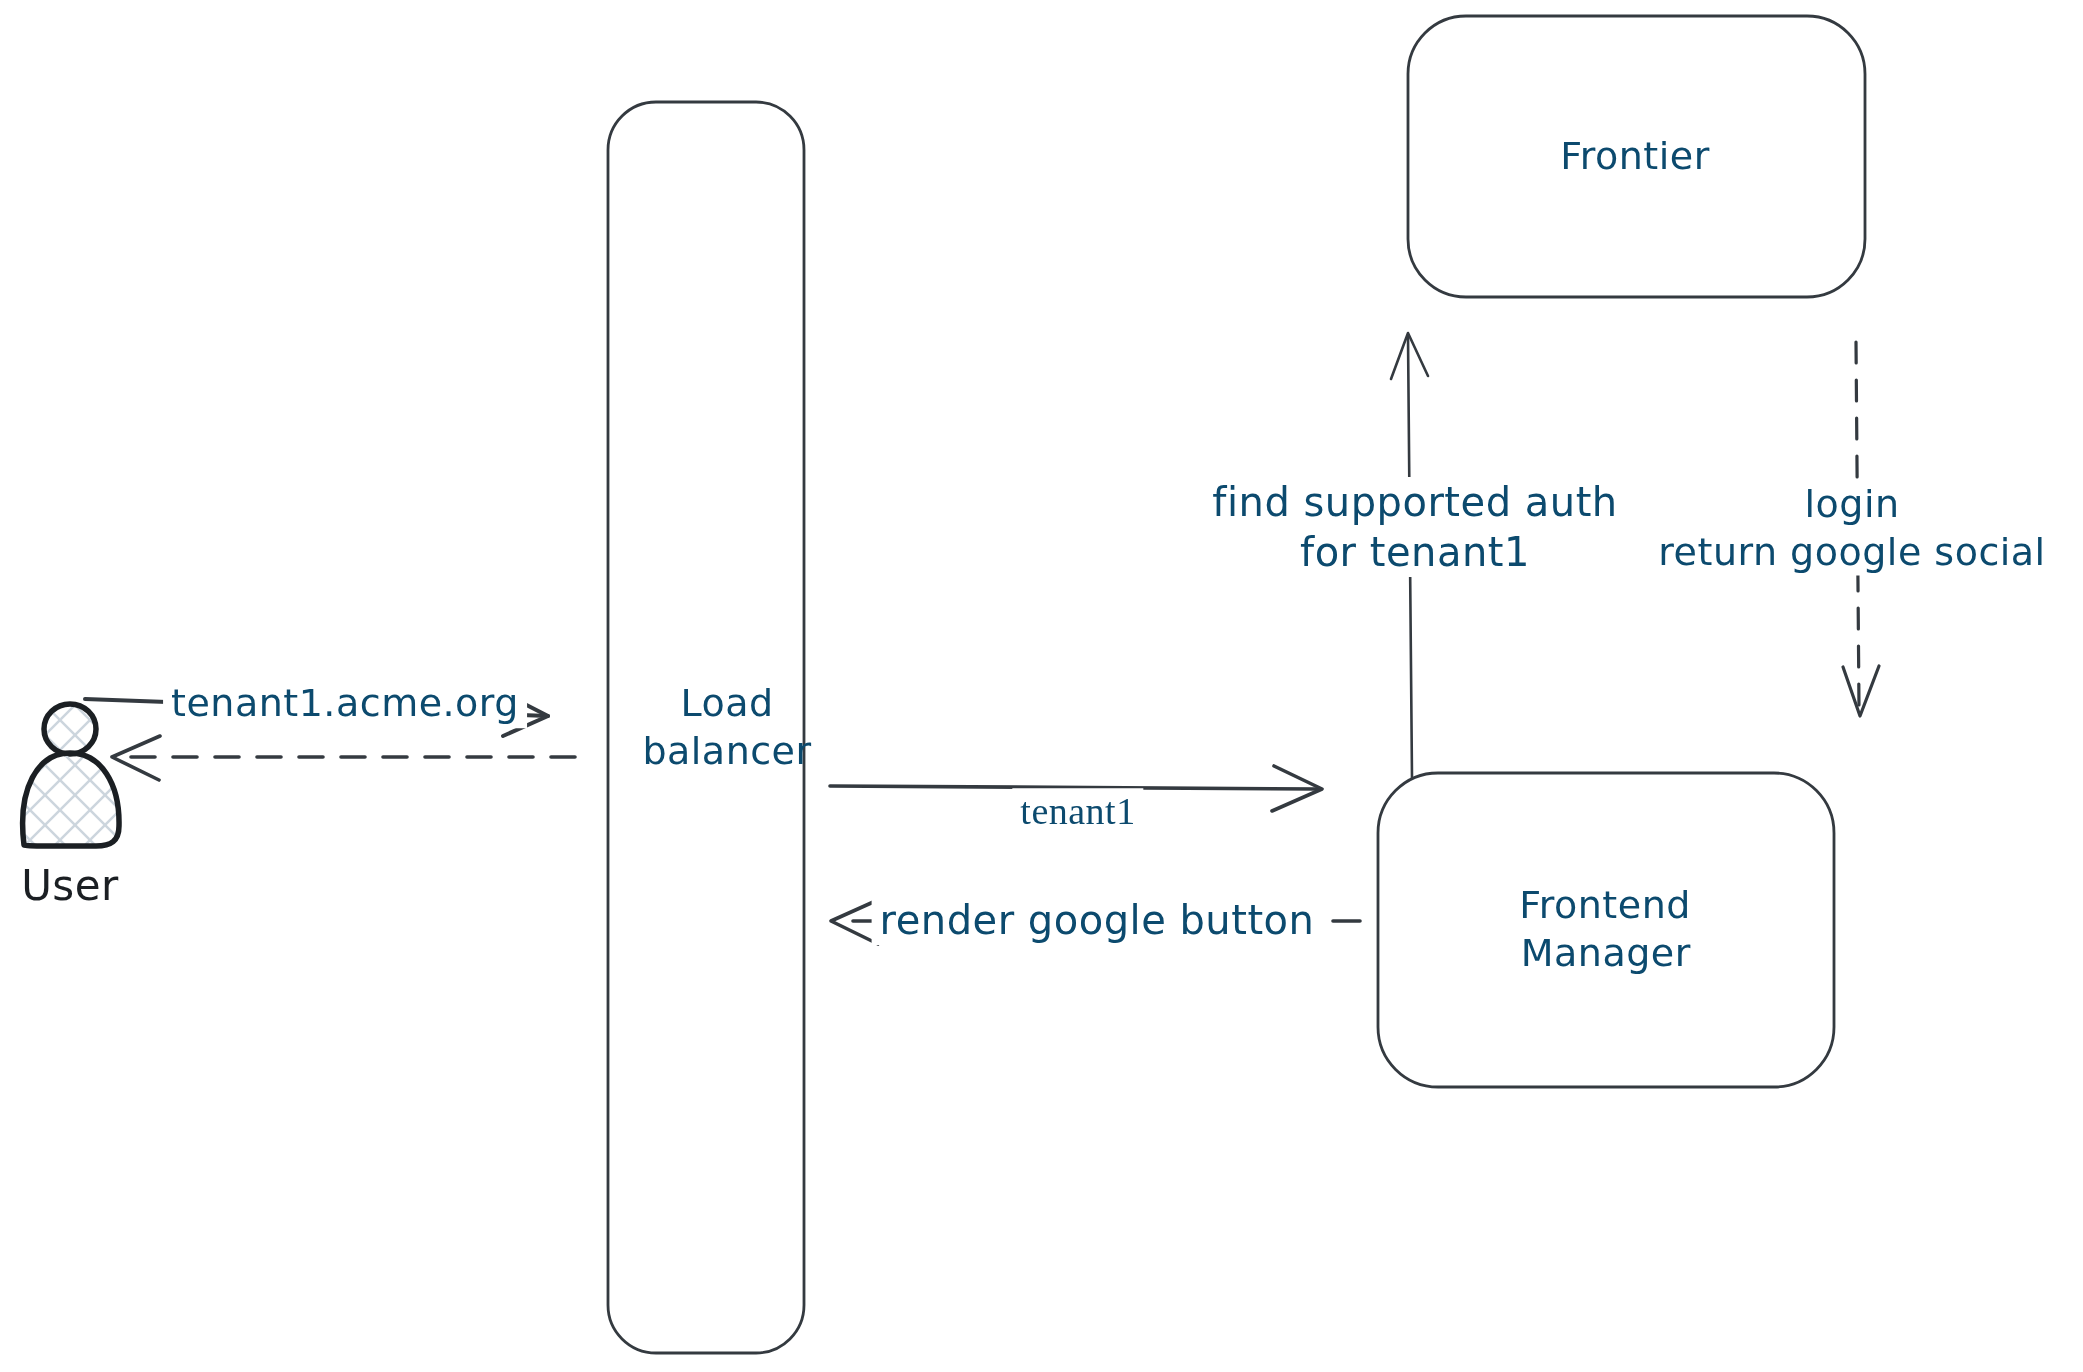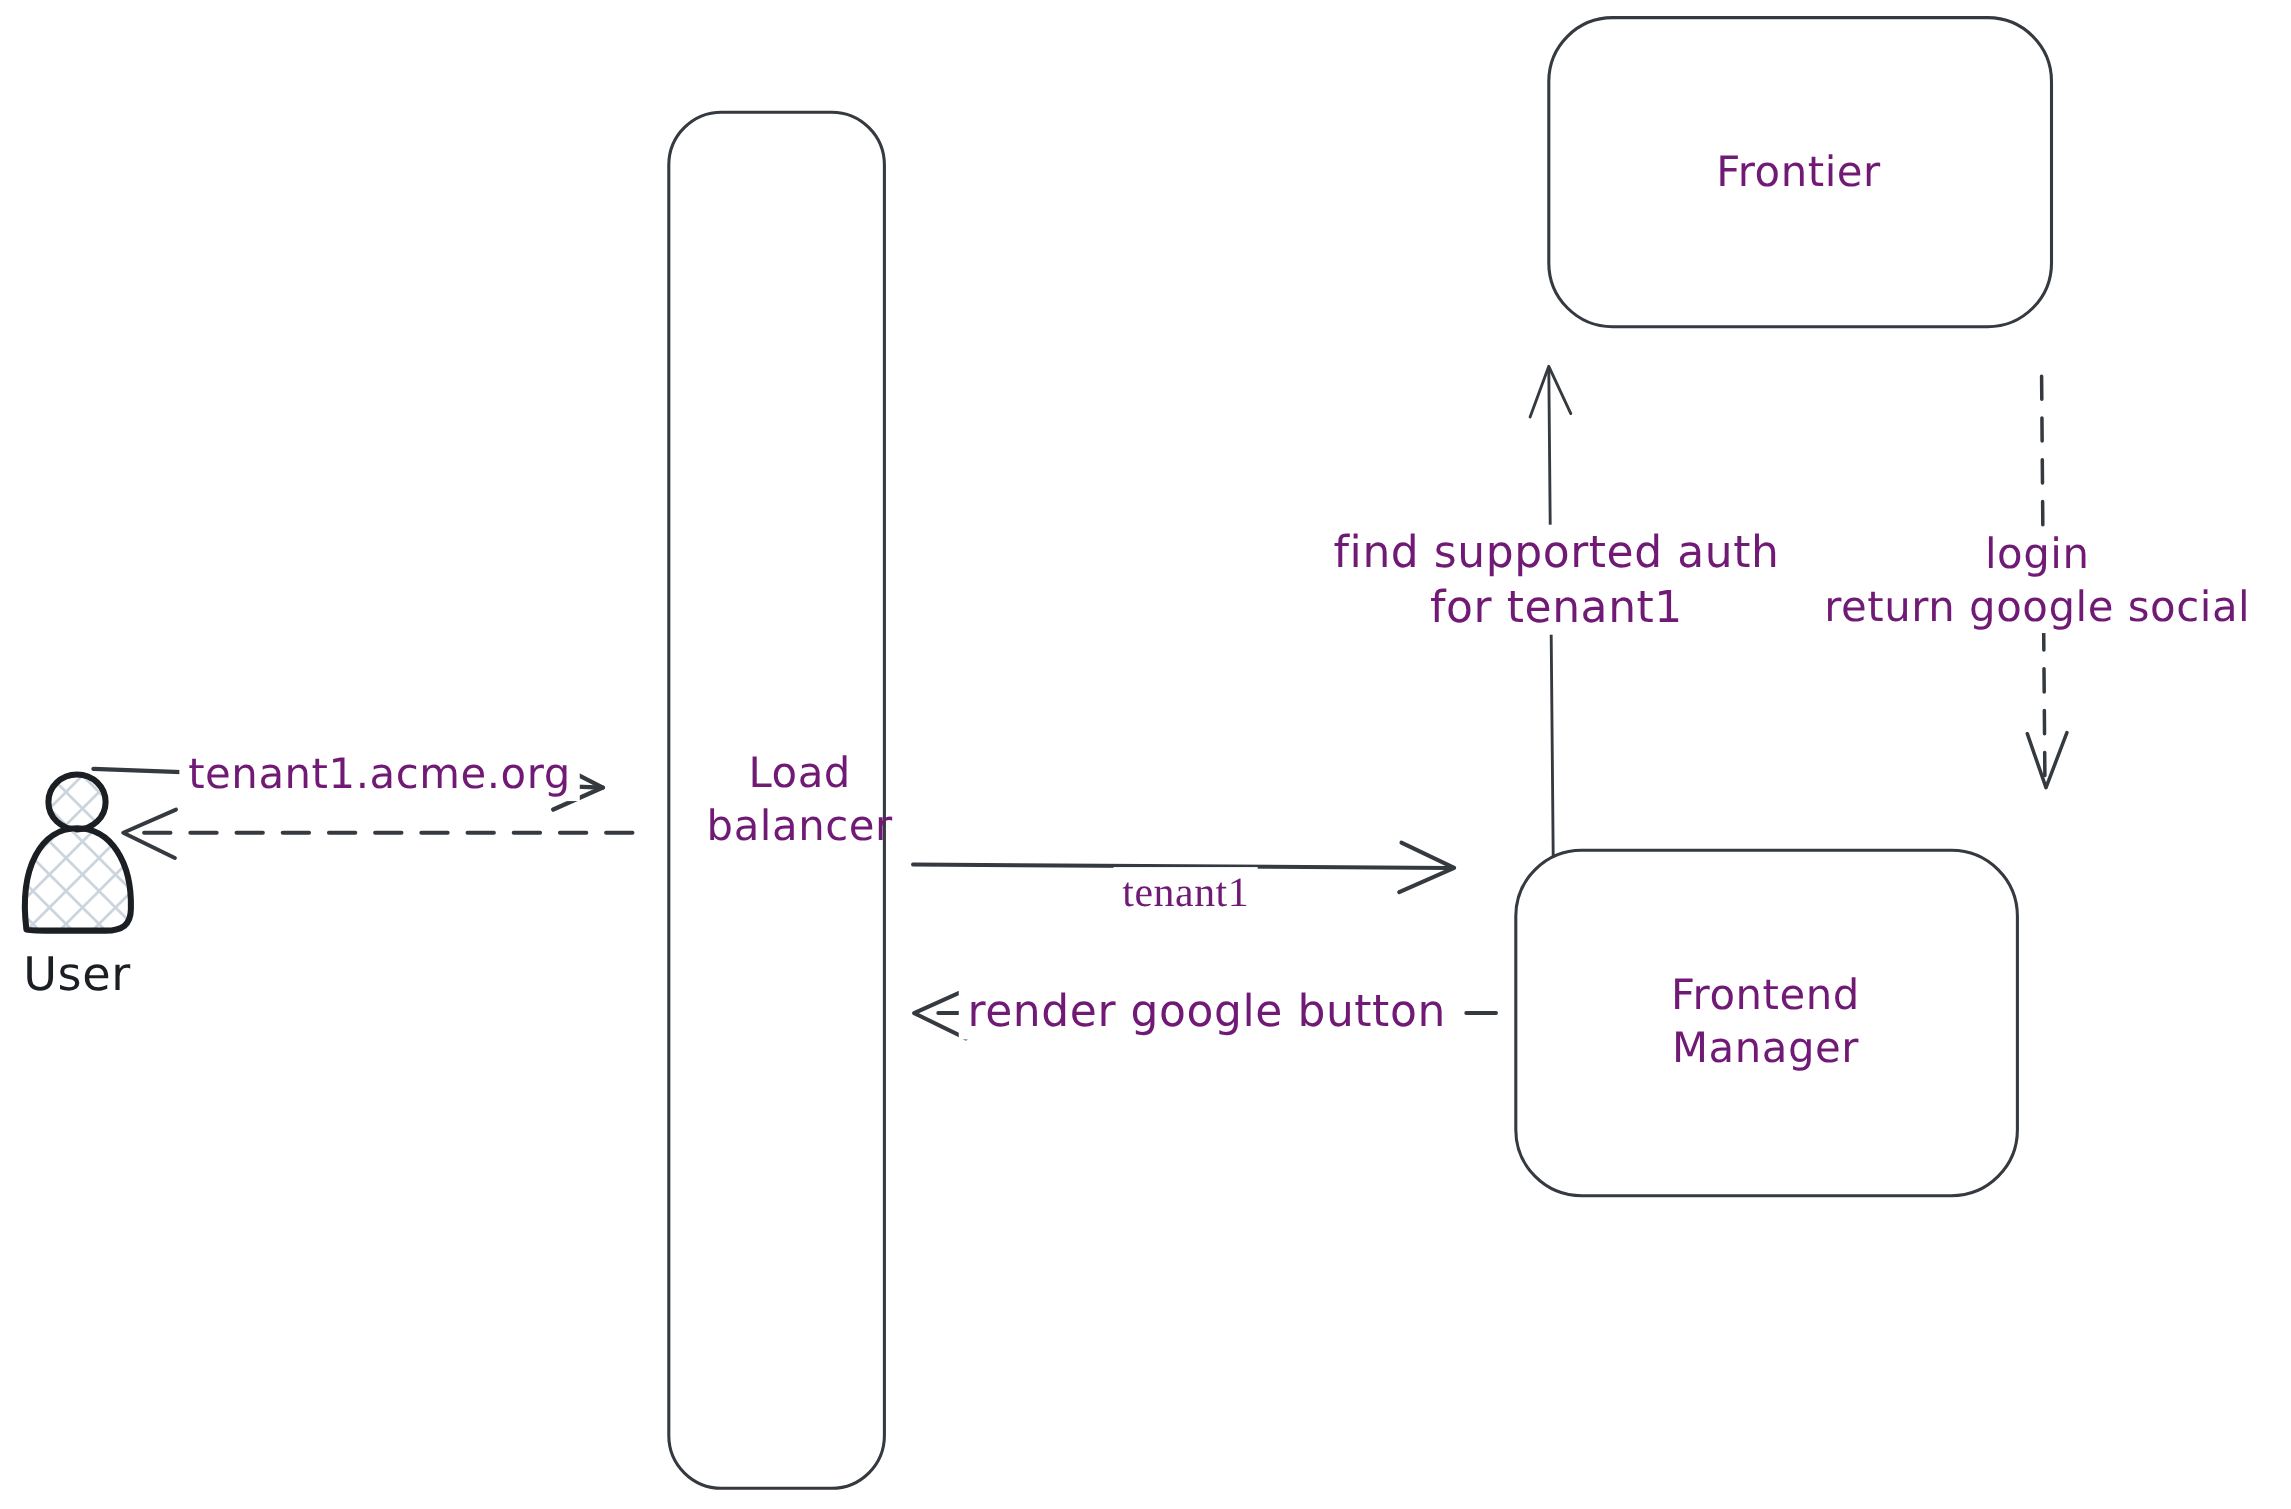--- a/index.html
+++ b/index.html
@@ -3,21 +3,21 @@
 <meta charset="utf-8">
 <style>
   html,body{margin:0;padding:0;background:#ffffff;}
   body{width:2083px;height:1372px;position:relative;overflow:hidden;
        font-family:"DejaVu Sans", sans-serif;}
   .canvas{position:absolute;inset:0;}
   svg{position:absolute;left:0;top:0;}
   .label{
     position:absolute;
     transform:translate(-50%,-50%);
-    color:#701a75;
+    color:#0c4a6e;
     white-space:nowrap;
     text-align:center;
     background:#ffffff;
     padding:0 8px;
     line-height:1.25;
     letter-spacing:0.5px;
   }
   .label.nobg{background:transparent;padding:0;}
   .label.multiline span{display:block;}
   .fs42{font-size:42px;}
@@ -82,21 +82,21 @@
 
   <div class="label nobg fs42 dark" style="left:70px;top:886px;">User</div>
 
   <div class="label nobg multiline fs38" style="left:703px;top:727px;margin-left:24px;">
     <span>Load</span>
     <span>balancer</span>
   </div>
 
   <div class="label nobg fs38" style="left:1635px;top:157px;">Frontier</div>
 
-  <div class="label nobg multiline fs38" style="left:1605px;top:929px;">
+  <div class="label nobg multiline fs38" style="left:1605px;top:929px;text-align:right;">
     <span>Frontend</span>
     <span>Manager</span>
   </div>
 
   <div class="label fs38" style="left:345px;top:704px;">tenant1.acme.org</div>
 
   <div class="label fs38" style="left:1078px;top:812px;font-family:Liberation Serif, serif;">tenant1</div>
 
   <div class="label fs40" style="left:1097px;top:920px;">render google button</div>
 

